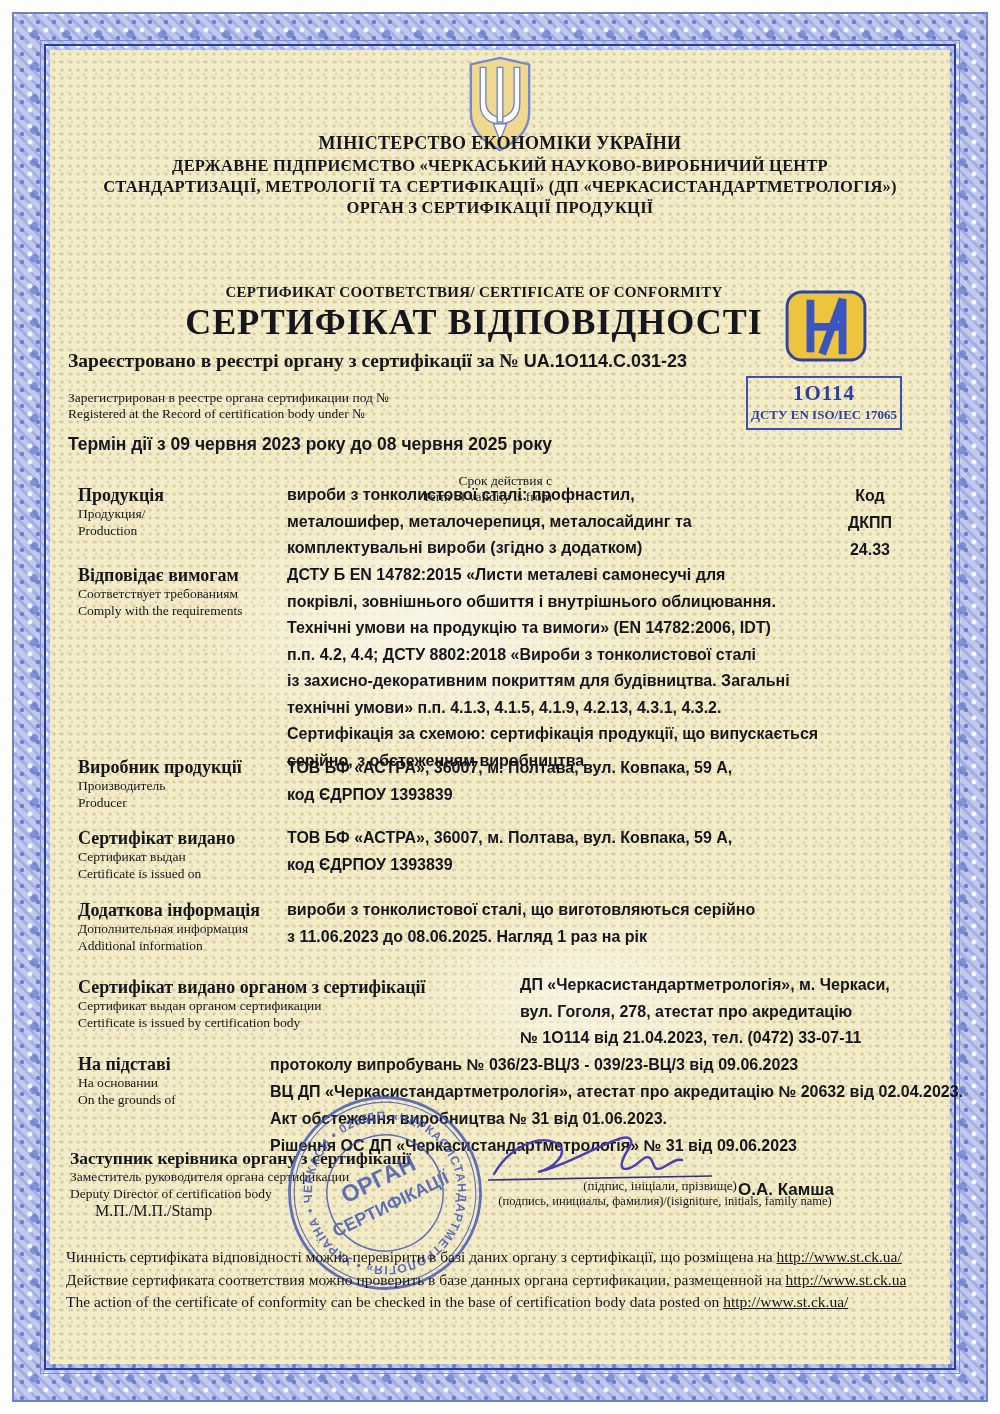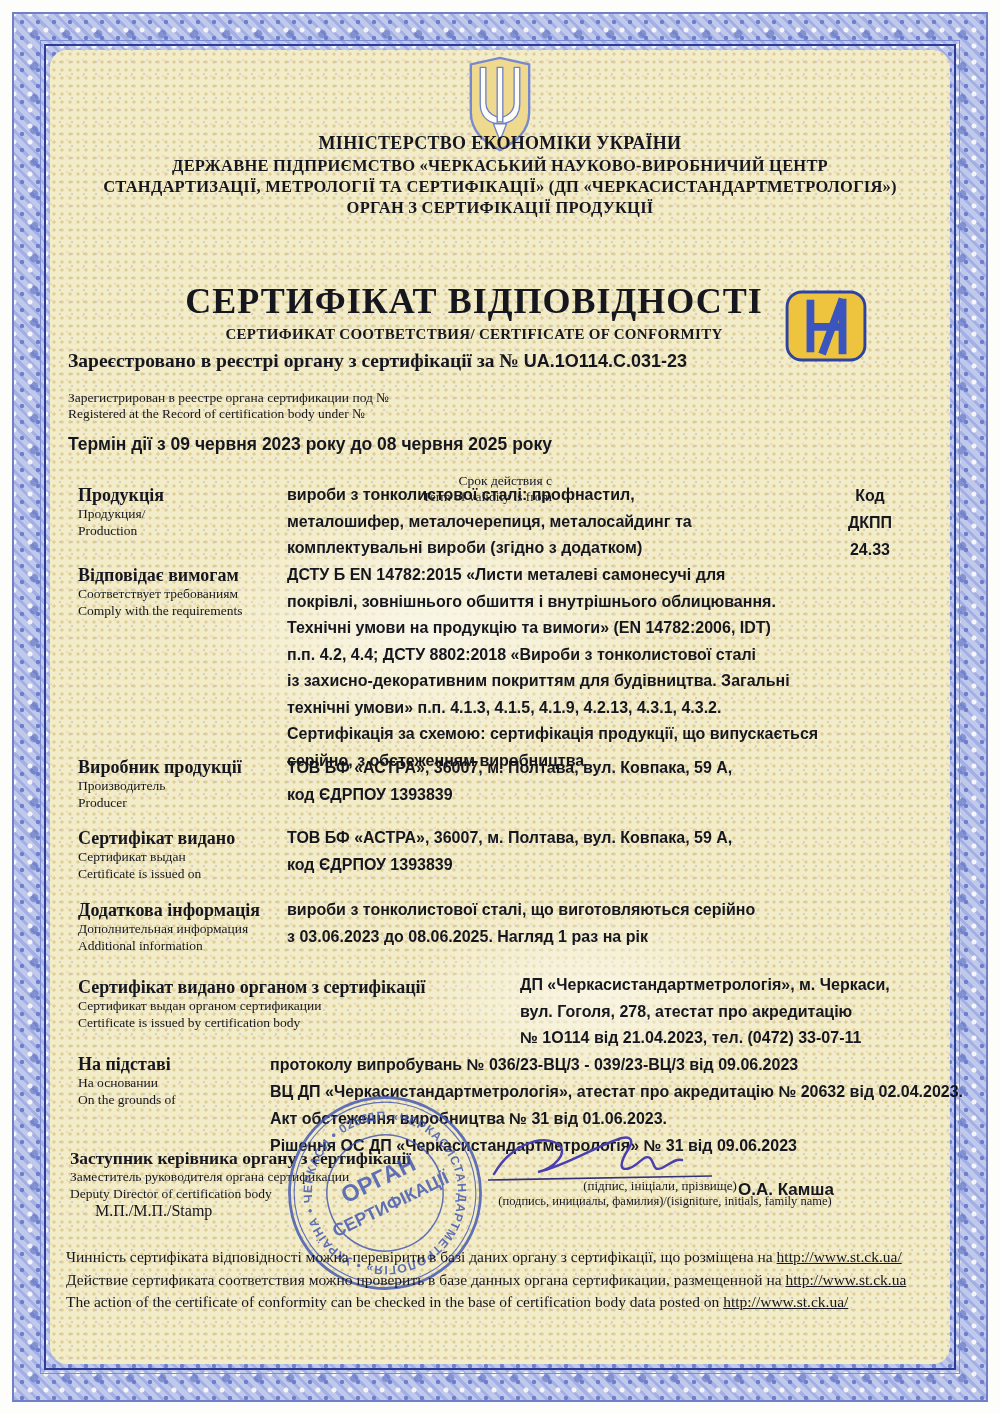--- a/index.html
+++ b/index.html
@@ -29,21 +29,20 @@
     position:absolute;inset:50px;
     background-color:#f3ecc9;
     background-image:
       radial-gradient(ellipse 340px 190px at 42% 44%, rgba(250,247,233,.95), transparent 68%),
       radial-gradient(ellipse 260px 140px at 60% 72%, rgba(250,247,233,.8), transparent 70%),
       radial-gradient(circle, rgba(199,170,92,.45) 1.3px, transparent 2px),
       radial-gradient(circle, rgba(120,140,210,.28) 1px, transparent 1.6px),
       radial-gradient(circle, rgba(221,130,165,.20) 1px, transparent 1.6px);
     background-size:auto,auto,8px 8px,12px 12px,16px 16px;
     background-position:0 0,0 0,0 0,4px 6px,9px 2px;
-    border-radius:17px;
   }
   .abs{position:absolute;}
   .center{text-align:center;}
   .serif-b{font-family:"Liberation Serif",serif;font-weight:bold;}
   .sans-b{font-family:"Liberation Sans",sans-serif;font-weight:bold;}
   .pre{white-space:pre-line;}
 
   .emblem-wrap{left:0;right:0;top:6px;display:flex;justify-content:center;}
   .header-text{left:0;right:0;top:82px;line-height:1.28;}
   .h-ministry{font-size:18px;letter-spacing:.3px;}
@@ -130,35 +129,39 @@
   </div>
 
   <div class="abs header-text center">
     <div class="serif-b h-ministry">МІНІСТЕРСТВО ЕКОНОМІКИ УКРАЇНИ</div>
     <div class="serif-b h-line">ДЕРЖАВНЕ ПІДПРИЄМСТВО «ЧЕРКАСЬКИЙ НАУКОВО-ВИРОБНИЧИЙ ЦЕНТР</div>
     <div class="serif-b h-line">СТАНДАРТИЗАЦІЇ, МЕТРОЛОГІЇ ТА СЕРТИФІКАЦІЇ» (ДП «ЧЕРКАСИСТАНДАРТМЕТРОЛОГІЯ»)</div>
     <div class="serif-b h-line">ОРГАН З СЕРТИФІКАЦІЇ ПРОДУКЦІЇ</div>
   </div>
 
   <div class="abs title-block center">
+    <div class="serif-b t-sub">СЕРТИФИКАТ СООТВЕТСТВИЯ/ CERTIFICATE OF CONFORMITY</div>
     <div class="serif-b t-main">СЕРТИФІКАТ ВІДПОВІДНОСТІ</div>
-    <div class="serif-b t-sub">СЕРТИФИКАТ СООТВЕТСТВИЯ/ CERTIFICATE OF CONFORMITY</div>
   </div>
 
   <div class="abs logo-block">
     <svg width="84" height="72" viewBox="0 0 84 74">
       <rect x="2" y="2" width="80" height="70" rx="15" fill="#eec43f" stroke="#2e439f" stroke-width="3"></rect>
       <g stroke="#3b55be" stroke-width="8" stroke-linecap="butt">
         <line x1="26" y1="10" x2="26" y2="64"></line>
         <line x1="59" y1="9" x2="38" y2="66"></line>
         <line x1="59" y1="9" x2="59" y2="66"></line>
         <line x1="24" y1="38" x2="58" y2="38"></line>
       </g>
     </svg>
   </div>
+  <div class="abs badge-box serif-b">
+    <div class="badge-code">1О114</div>
+    <div class="badge-std">ДСТУ EN ISO/IEC 17065</div>
+  </div>
 
   <div class="abs reg-block">
     <div class="serif-b reg-main"><span>Зареєстровано в реєстрі органу з сертифікації за № </span><span class="reg-num">UA.1О114.С.031-23</span></div>
     <div class="sub-s">Зарегистрирован в реестре органа сертификации под №</div>
     <div class="sub-s" style="margin-top:0;">Registered at the Record of certification body under №</div>
   </div>
 
   <div class="abs validity-block">
     <div class="sans-b validity-main">Термін дії з 09 червня 2023 року  до  08 червня 2025 року</div>
     <div class="sub-s">Срок действия с</div>
@@ -208,21 +211,21 @@
   </div>
   <div class="abs sans-b row-value pre issued-value">ТОВ БФ «АСТРА», 36007, м. Полтава, вул. Ковпака, 59 А,
 код ЄДРПОУ 1393839</div>
 
   <div class="abs row-label addinfo-label">
     <div class="serif-b lbl">Додаткова інформація</div>
     <div class="lbl-sub">Дополнительная информация</div>
     <div class="lbl-sub">Additional information</div>
   </div>
   <div class="abs sans-b row-value pre addinfo-value">вироби з тонколистової сталі, що виготовляються серійно
-з 03.06.2023 до 08.06.2025. Нагляд 1 раз на рік</div>
+з 11.06.2023 до 08.06.2025. Нагляд 1 раз на рік</div>
 
   <div class="abs issuedby-label">
     <div class="serif-b lbl" style="font-size:18px;">Сертифікат видано органом з сертифікації</div>
     <div class="lbl-sub">Сертификат выдан органом сертификации</div>
     <div class="lbl-sub">Certificate is issued by certification body</div>
   </div>
   <div class="abs sans-b row-value pre issuedby-value">ДП «Черкасистандартметрологія», м. Черкаси,
 вул. Гоголя, 278, атестат про акредитацію
 № 1О114 від 21.04.2023, тел. (0472) 33-07-11</div>
 

